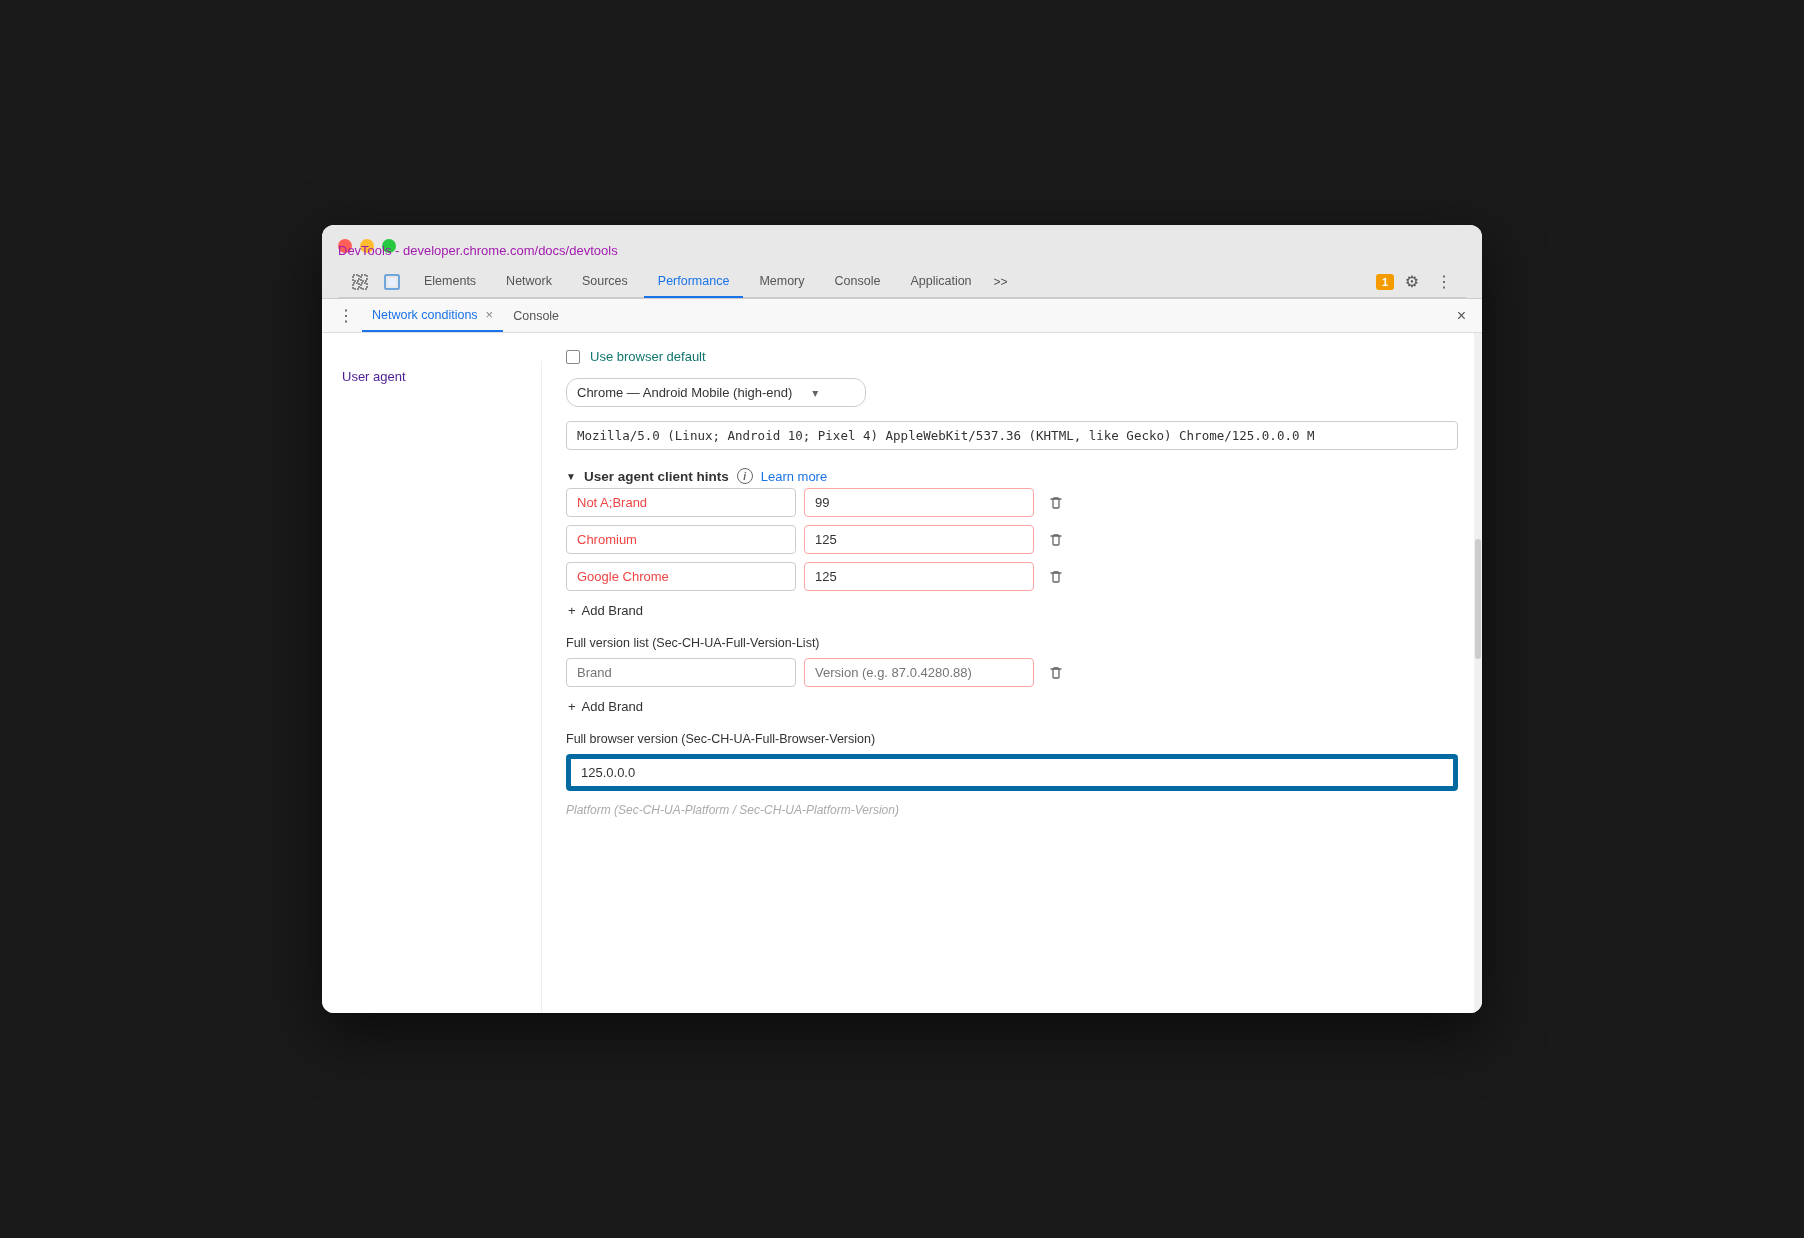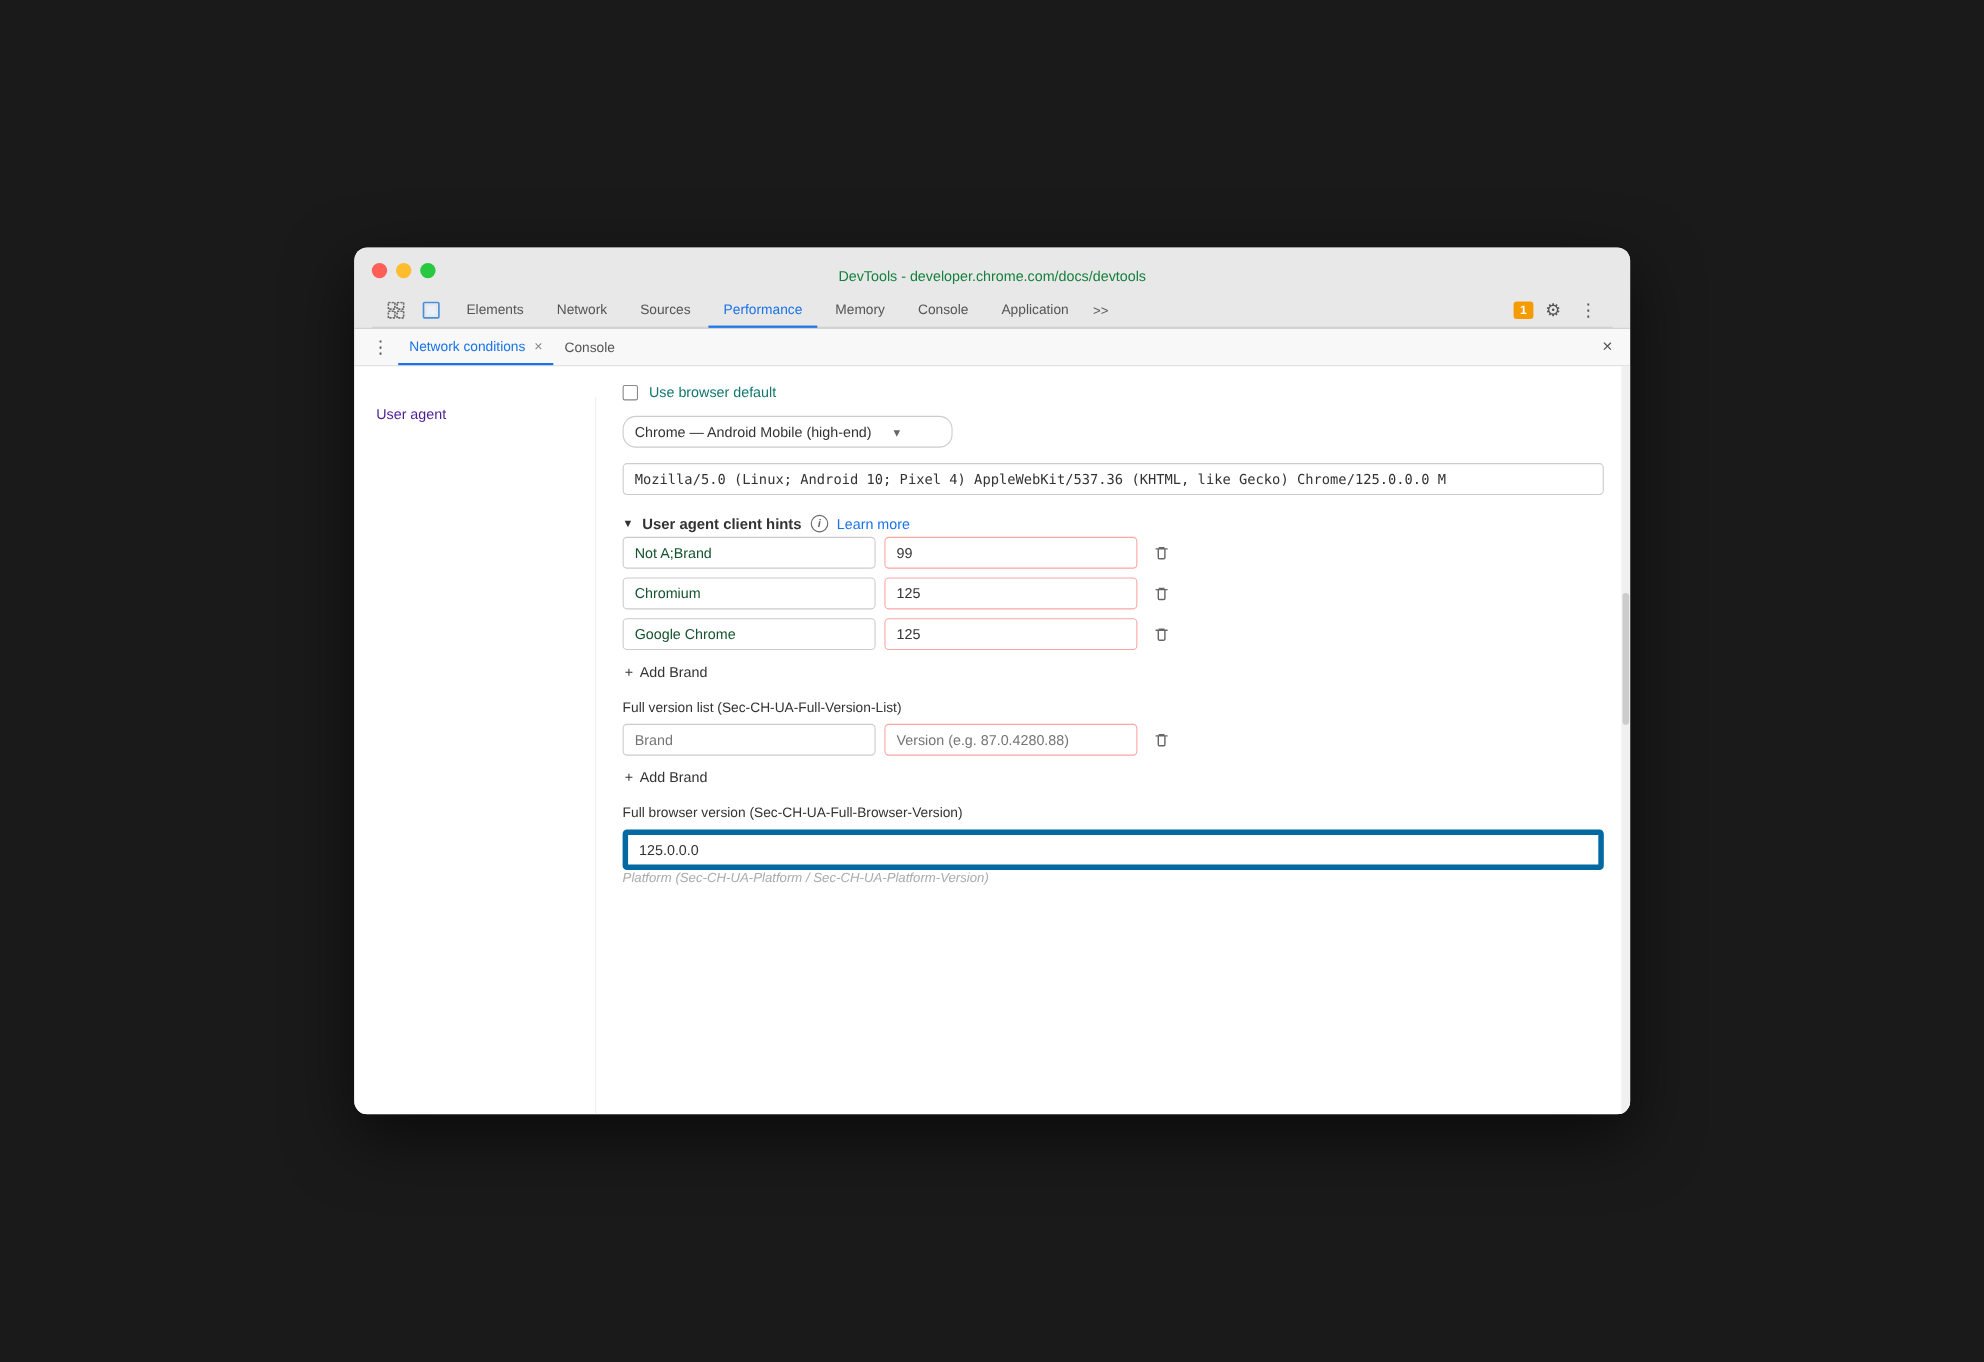--- a/index.html
+++ b/index.html
@@ -30,23 +30,22 @@
     }
     .control {
       width: 14px;
       height: 14px;
       border-radius: 50%;
     }
     .control-close { background: #ff5f57; }
     .control-minimize { background: #febc2e; }
     .control-maximize { background: #28c840; }
     .title-text {
-      text-align: center;
-      font-size: 13px;
-      color: #15803d;
+      font-size: 13px;
+      color: #a21caf;
       font-weight: 500;
       margin-bottom: 0;
       padding-bottom: 8px;
       margin-top: -20px;
     }
     .tab-bar {
       display: flex;
       align-items: center;
       padding: 0 8px;
       gap: 2px;
@@ -279,21 +278,21 @@
       display: flex;
       align-items: center;
       gap: 8px;
       margin-bottom: 8px;
     }
     .brand-input {
       border: 1px solid #ccc;
       border-radius: 4px;
       padding: 6px 10px;
       font-size: 13px;
-      color: #14532d;
+      color: #ef4444;
       background: white;
       width: 230px;
     }
     .brand-input.placeholder-style {
       color: #aaa;
     }
     .version-input {
       border: 1px solid #fca5a5;
       border-radius: 4px;
       padding: 6px 10px;
@@ -331,20 +330,21 @@
       border: 5px solid #0369a1;
       border-radius: 4px;
       padding: 6px 10px;
       font-size: 13px;
       color: #333;
       background: white;
     }
     .faded-text {
       font-size: 12px;
       color: #aaa;
+      margin-top: 12px;
       font-style: italic;
     }
   </style>
 </head>
 <body>
 
 <div class="window">
 
   <div class="title-bar">
     <div class="window-controls">

